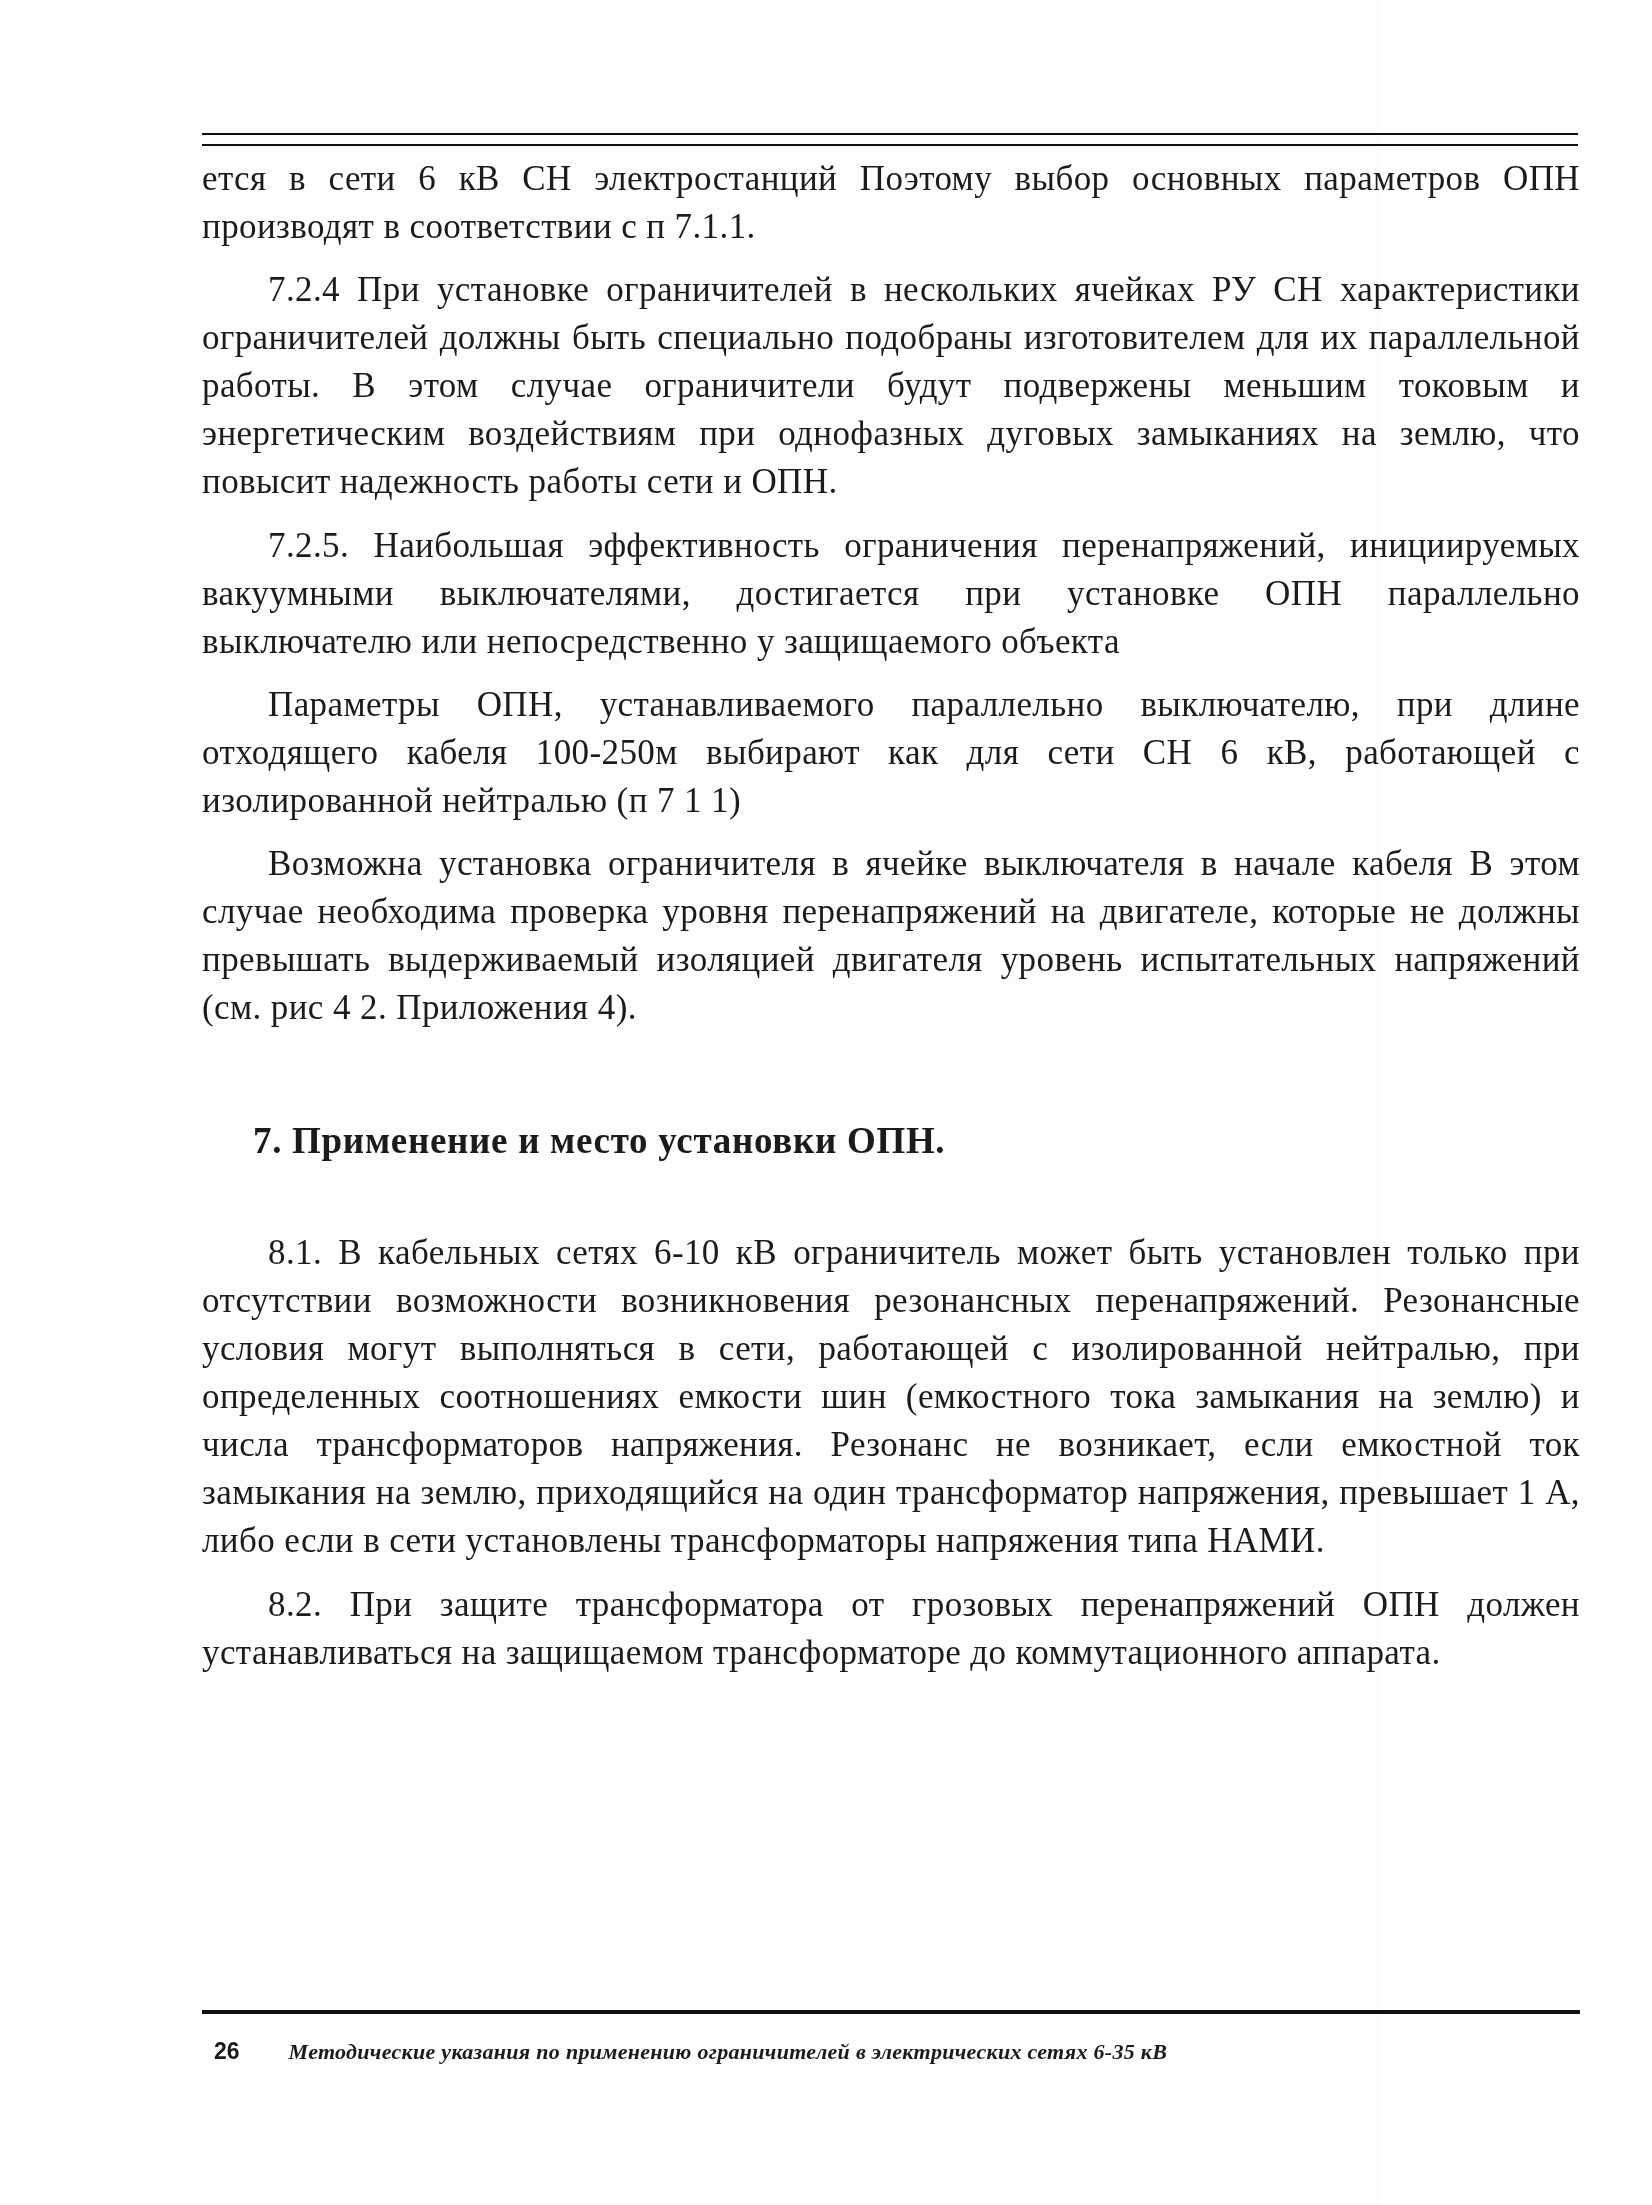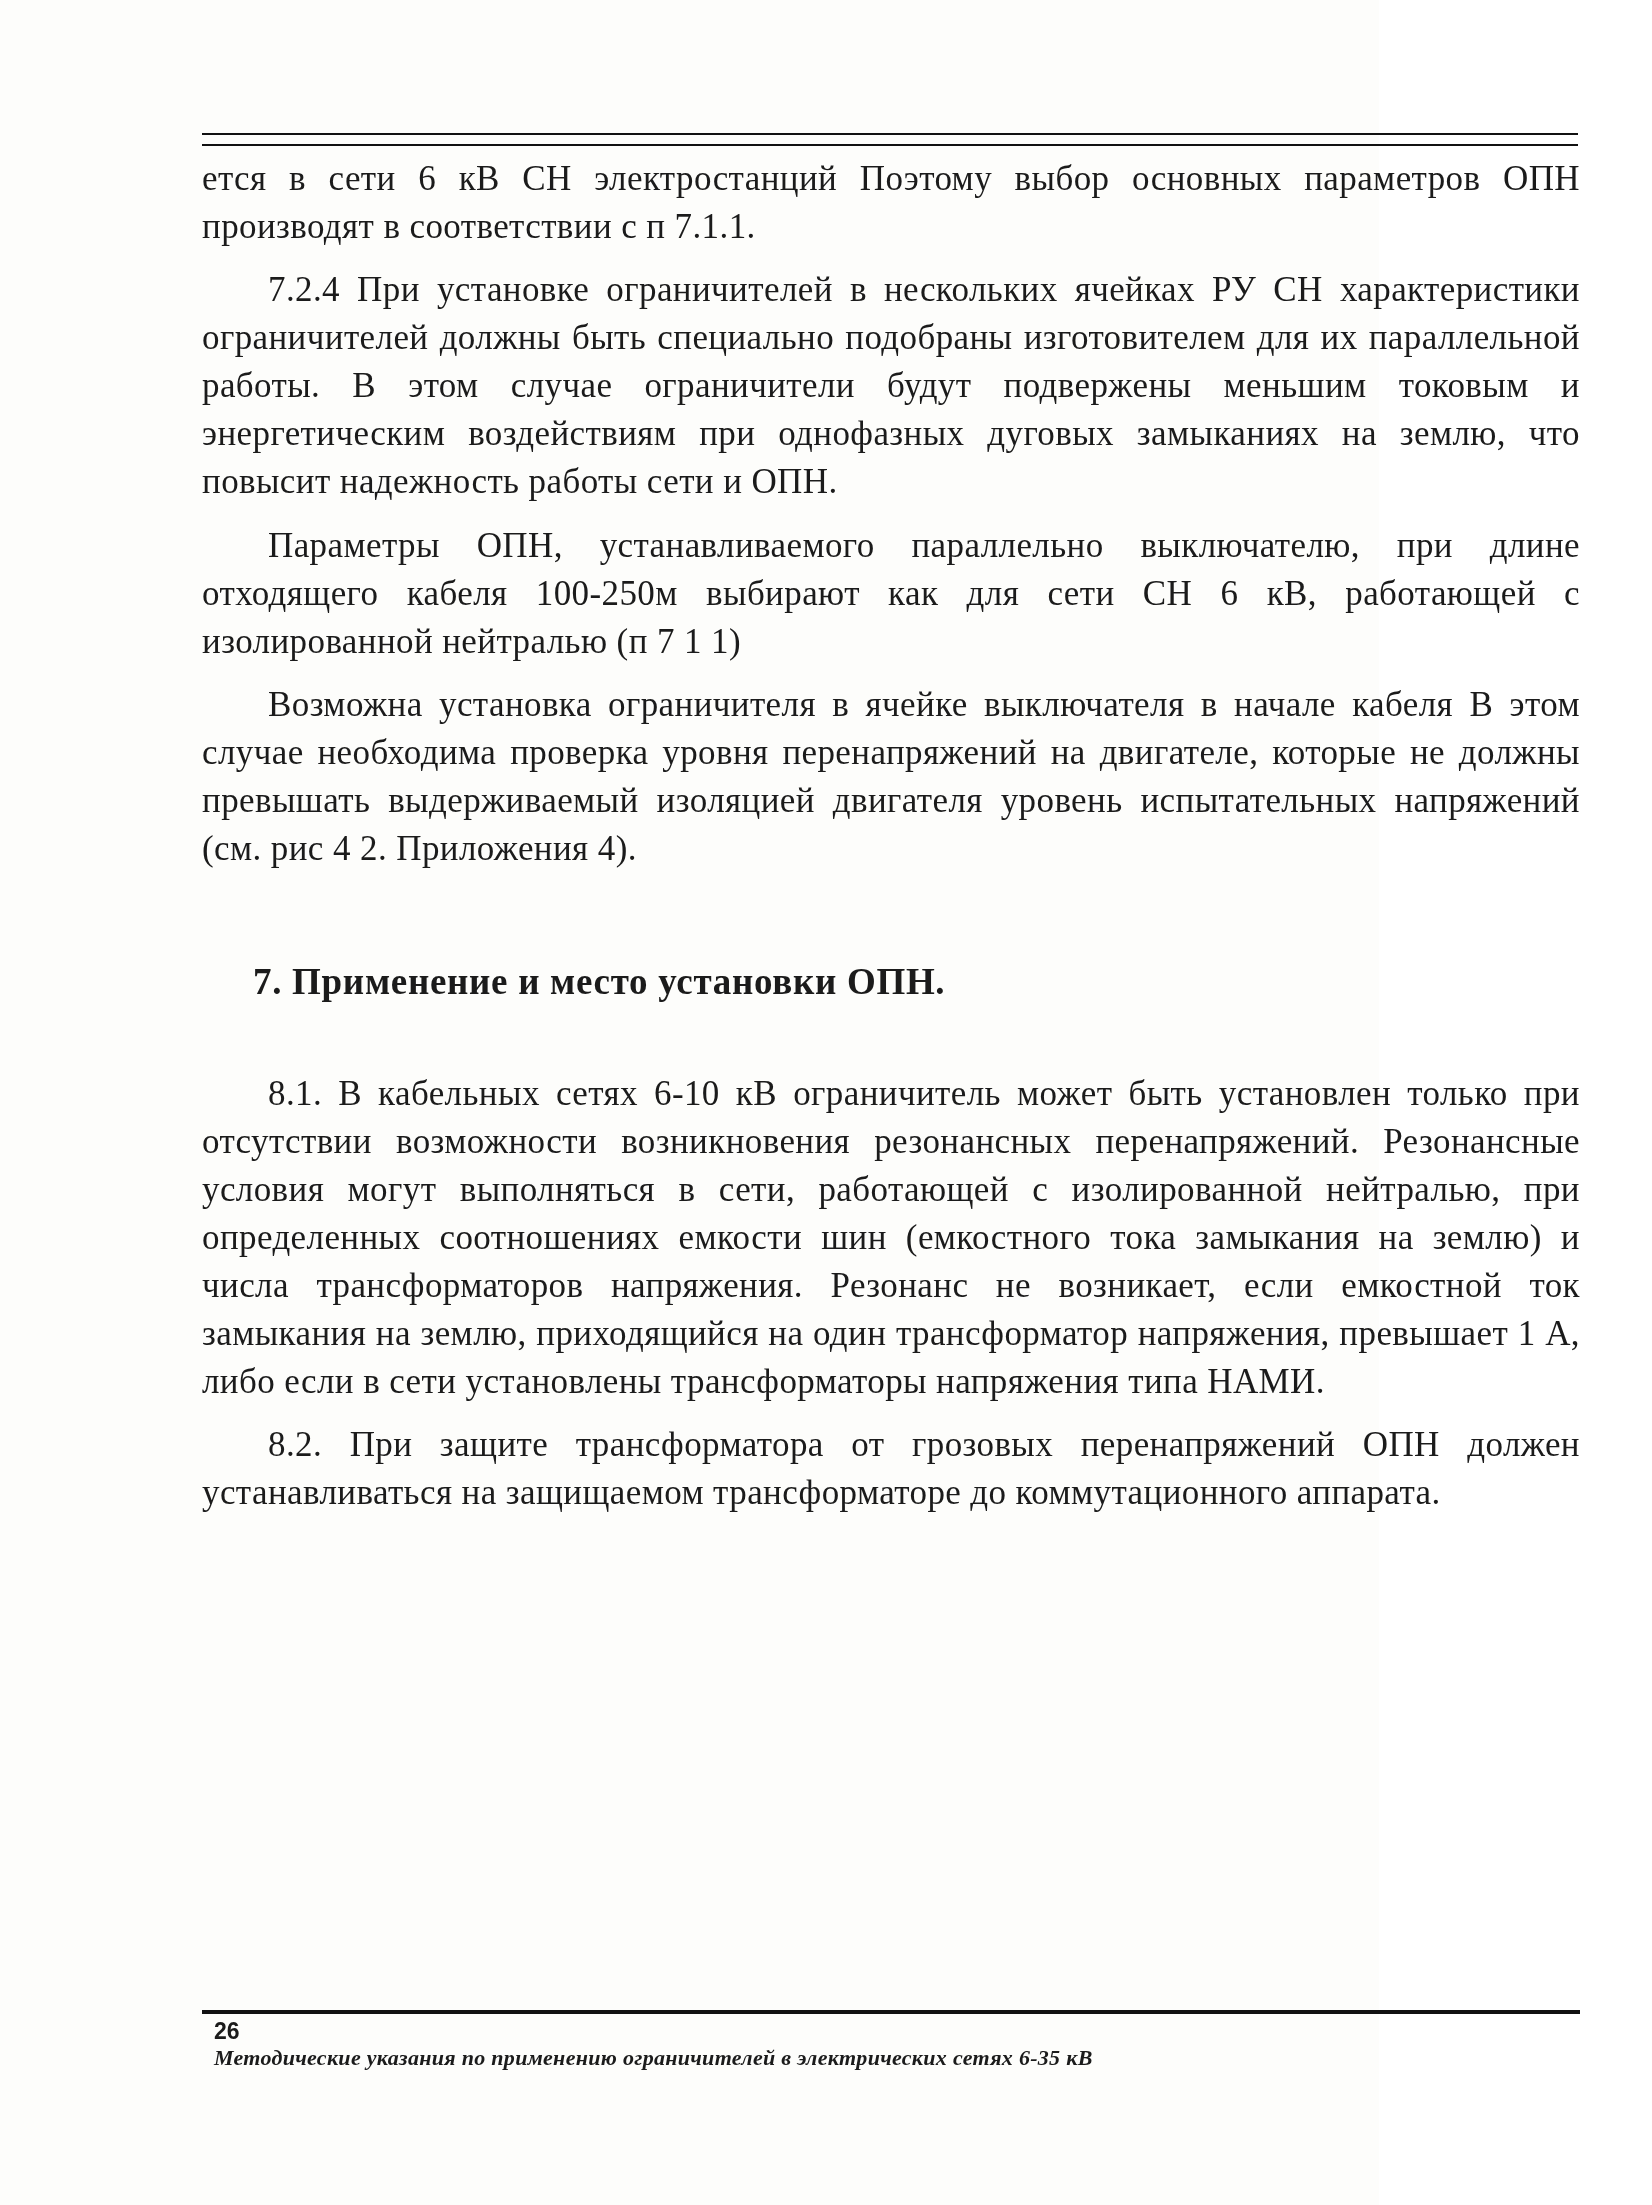--- a/index.html
+++ b/index.html
@@ -70,22 +70,21 @@
     width: 1378px;
   }
   .footer-rule {
     width: 100%;
     height: 0;
     border-top: 4.2px solid #111;
   }
   .footer-row {
     display: flex;
     align-items: baseline;
-    padding-top: 4px;
-    flex-direction: column;
+    padding-top: 24px;
   }
   .page-number {
     font-family: "Liberation Sans", "DejaVu Sans", sans-serif;
     font-weight: bold;
     font-size: 23px;
     margin-left: 12px;
     margin-right: 49px;
     flex: 0 0 auto;
   }
   .footer-text {
@@ -100,20 +99,21 @@
 </head>
 <body>
 
 <div class="page">
 
   <div class="top-rule"></div>
 
   <div class="body-text">
     <p class="para no-indent">ется в сети 6 кВ СН электростанций  Поэтому выбор основных параметров ОПН  производят в соответствии с п 7.1.1.</p>
     <p class="para">7.2.4  При установке ограничителей в нескольких ячейках РУ СН характеристики ограничителей должны быть специально подобраны изготовителем для их параллельной работы. В этом случае ограничители будут подвержены меньшим токовым и энергетическим воздействиям при однофазных дуговых замыканиях на землю, что повысит надежность работы сети и ОПН.</p>
+    <p class="para">7.2.5. Наибольшая эффективность ограничения перенапряжений, инициируемых вакуумными выключателями, достигается при установке ОПН параллельно выключателю или непосредственно у защищаемого объекта</p>
     <p class="para">Параметры ОПН, устанавливаемого параллельно выключателю, при  длине отходящего кабеля 100-250м выбирают как для сети СН 6 кВ, работающей с изолированной нейтралью (п 7 1 1)</p>
     <p class="para">Возможна установка ограничителя в ячейке выключателя в начале кабеля  В этом случае необходима проверка уровня перенапряжений на двигателе, которые не должны превышать выдерживаемый изоляцией двигателя уровень испытательных напряжений (см. рис 4 2. Приложения 4).</p>
 
     <h2 class="heading">7. Применение и место установки ОПН.</h2>
 
     <p class="para">8.1. В кабельных сетях 6-10 кВ ограничитель может быть установлен только при отсутствии возможности возникновения резонансных перенапряжений. Резонансные условия могут выполняться в сети, работающей с изолированной нейтралью, при определенных соотношениях емкости шин (емкостного тока замыкания на землю) и числа трансформаторов напряжения. Резонанс не возникает, если емкостной ток замыкания на землю, приходящийся на один трансформатор напряжения, превышает 1 А, либо если в сети установлены трансформаторы напряжения типа НАМИ.</p>
     <p class="para">8.2. При защите трансформатора от грозовых перенапряжений ОПН должен устанавливаться на защищаемом трансформаторе до коммутационного аппарата.</p>
   </div>
 
   <div class="footer">

